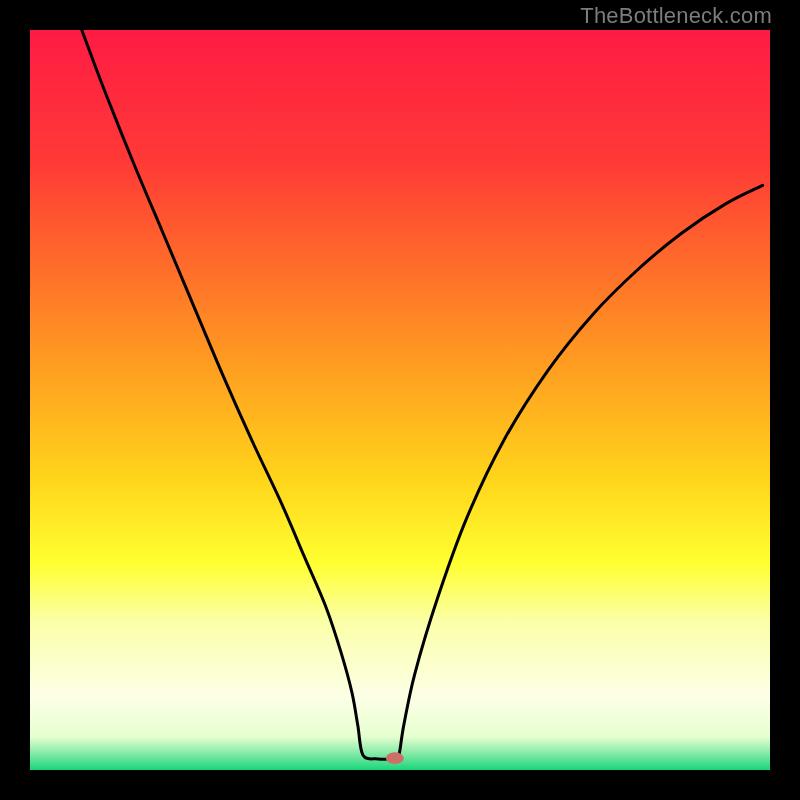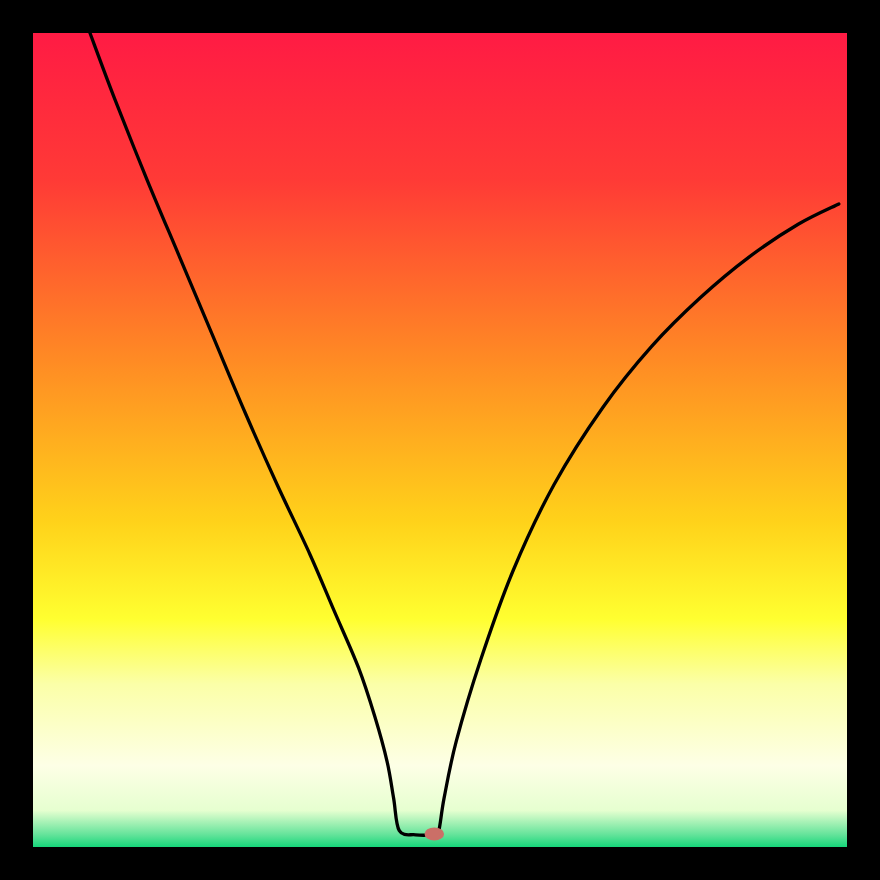--- a/index.html
+++ b/index.html
@@ -30,20 +30,21 @@
     color: #7c7c7c;
     font-size: 22px;
     font-weight: 500;
     letter-spacing: 0.2px;
   }
 </style>
 </head>
 <body>
 
 <div class="frame">
+  <div class="watermark">TheBottleneck.com</div>
   <div class="plot">
     <svg id="chart-svg" width="740" height="740" viewBox="0 0 740 740">
       <defs>
         <linearGradient id="bg-grad" x1="0" y1="0" x2="0" y2="1">
             <stop offset="0%" stop-color="#ff1b44"></stop>
             <stop offset="18%" stop-color="#ff3a36"></stop>
             <stop offset="40%" stop-color="#ff8a24"></stop>
             <stop offset="60%" stop-color="#ffd21a"></stop>
             <stop offset="72%" stop-color="#ffff30"></stop>
             <stop offset="80%" stop-color="#fbffa8"></stop>

